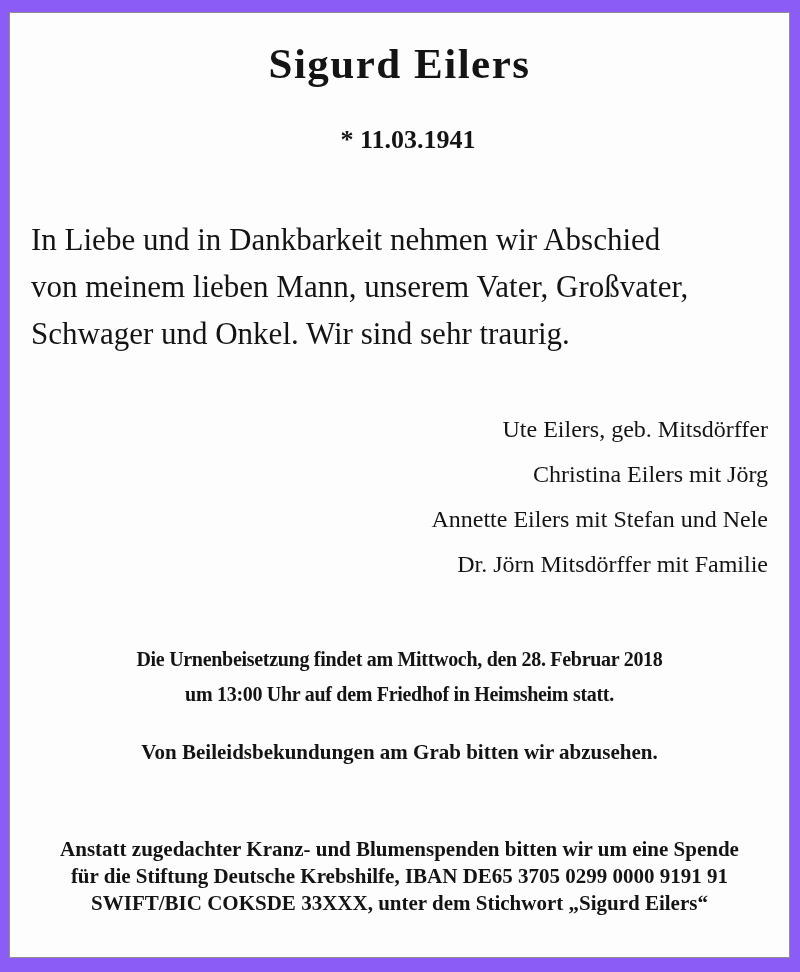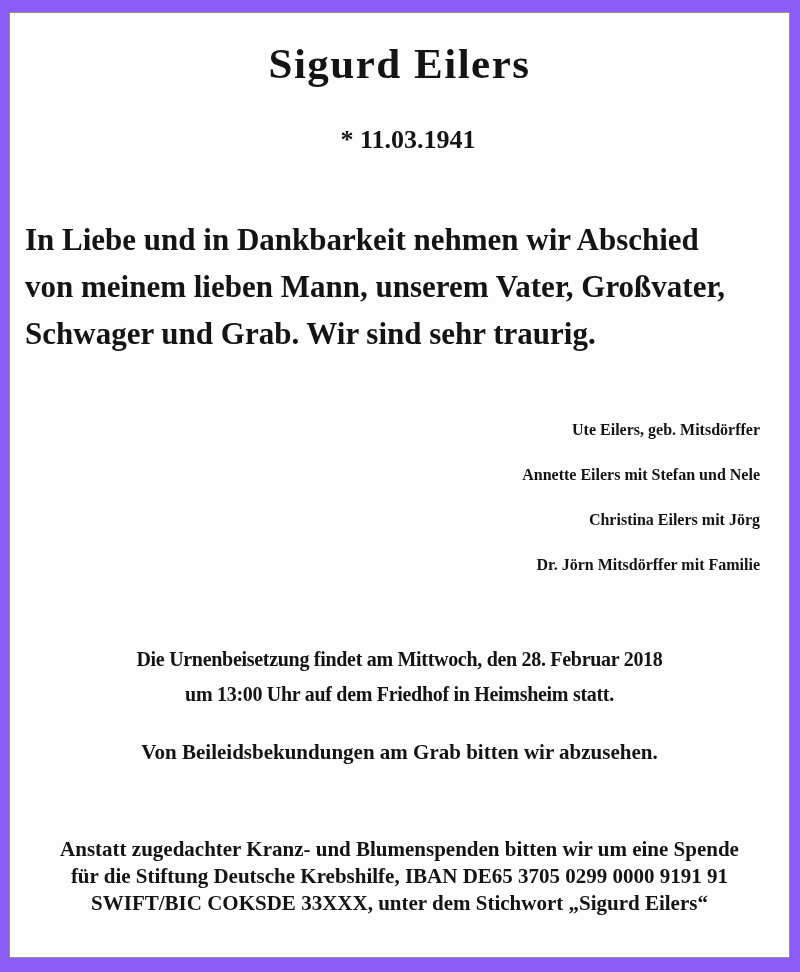--- a/index.html
+++ b/index.html
@@ -39,32 +39,32 @@
     justify-content: center;
     gap: 88px;
     padding-left: 17px;
     font-size: 26px;
     font-weight: bold;
     line-height: 1.2;
     white-space: nowrap;
   }
   .intro {
     margin-top: 61px;
-    padding-left: 15px;
+    padding-left: 21px;
     font-size: 31px;
-    font-weight: bold;
+    font-weight: normal;
     line-height: 47px;
   }
   .intro .line { white-space: nowrap; }
   .mourners {
     margin-top: 50px;
-    padding-right: 29px;
+    padding-right: 21px;
     text-align: right;
-    font-size: 16px;
-    font-weight: bold;
+    font-size: 24px;
+    font-weight: normal;
     line-height: 45px;
   }
   .mourners .line { white-space: nowrap; }
   .funeral {
     margin-top: 55px;
     text-align: center;
     font-size: 20px;
     font-weight: bold;
     line-height: 35px;
     letter-spacing: -0.3px;
@@ -95,27 +95,27 @@
 
     <div class="title">Sigurd Eilers</div>
 
     <div class="dates">
       <span>* 11.03.1941</span>
     </div>
 
     <div class="intro">
       <div class="line">In Liebe und in Dankbarkeit nehmen wir Abschied</div>
       <div class="line">von meinem lieben Mann, unserem Vater, Großvater,</div>
-      <div class="line">Schwager und Grab. Wir sind sehr traurig.</div>
+      <div class="line">Schwager und Onkel. Wir sind sehr traurig.</div>
     </div>
 
     <div class="mourners">
       <div class="line">Ute Eilers, geb. Mitsdörffer</div>
+      <div class="line">Christina Eilers mit Jörg</div>
       <div class="line">Annette Eilers mit Stefan und Nele</div>
-      <div class="line">Christina Eilers mit Jörg</div>
       <div class="line">Dr. Jörn Mitsdörffer mit Familie</div>
     </div>
 
     <div class="funeral">
       <div class="line">Die Urnenbeisetzung findet am Mittwoch, den 28. Februar 2018</div>
       <div class="line">um 13:00 Uhr auf dem Friedhof in Heimsheim statt.</div>
     </div>
 
     <div class="condolence">Von Beileidsbekundungen am Grab bitten wir abzusehen.</div>
 

